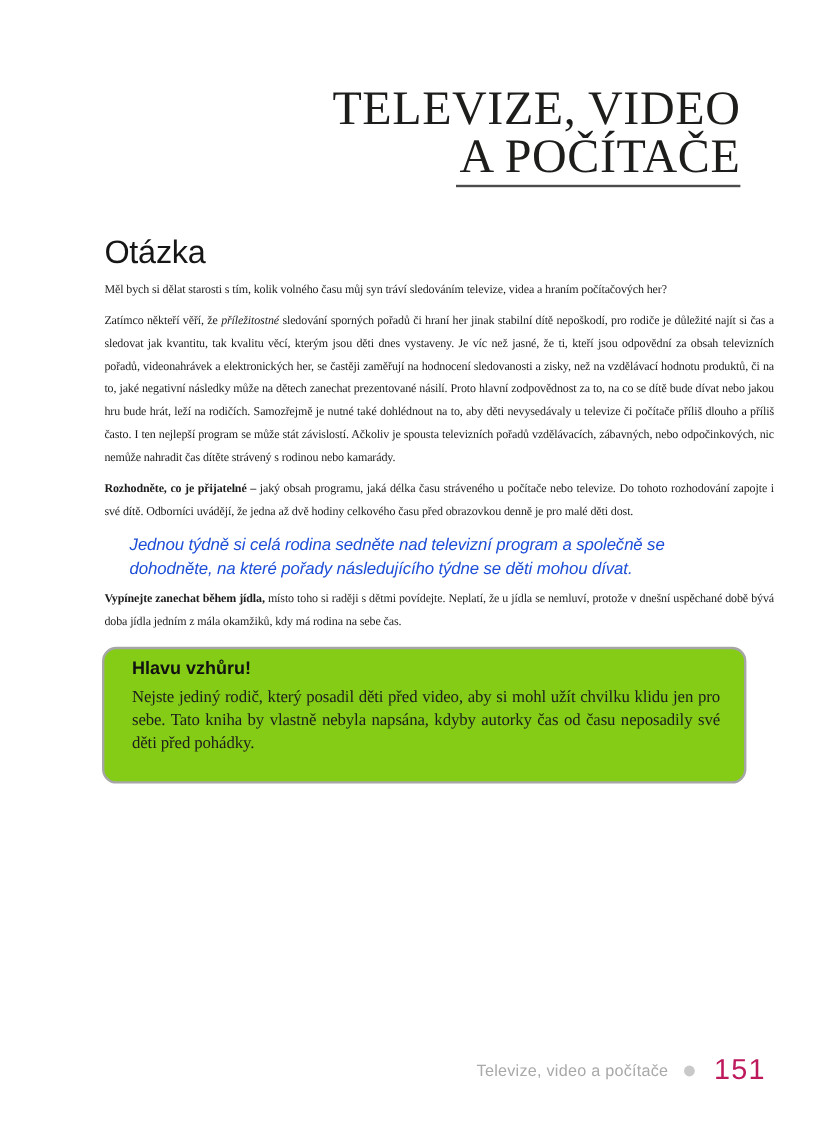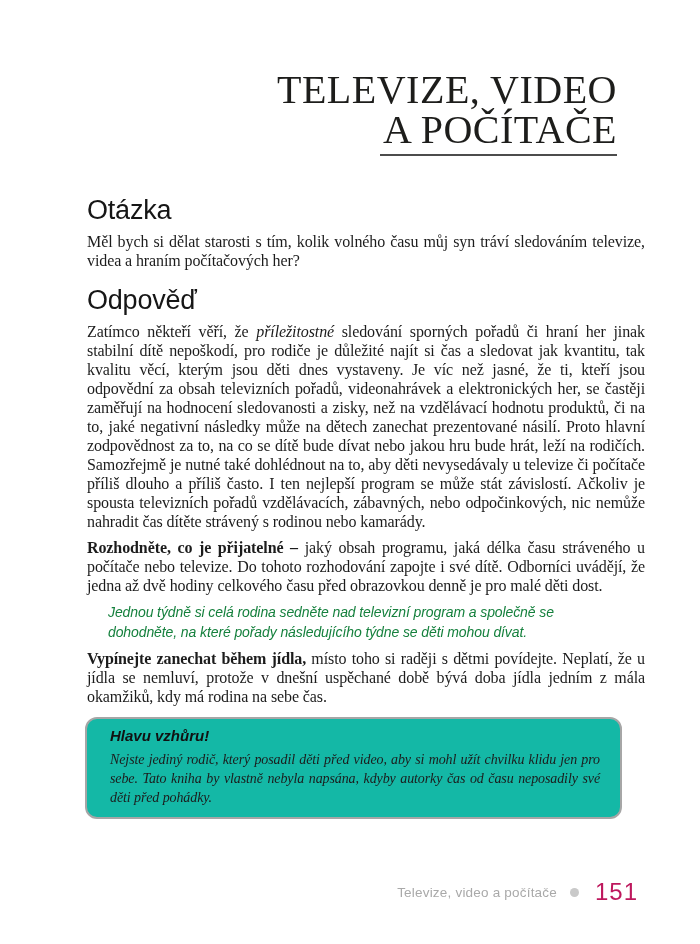--- a/index.html
+++ b/index.html
@@ -31,45 +31,44 @@
   .section-heading {
     font-family:"Liberation Sans", sans-serif;
     font-weight:400;
     font-size:27px; line-height:29px;
     letter-spacing:-0.2px;
     color:#161616;
     margin:16px 0 0;
   }
   .section-heading.first { margin-top:40px; }
   .body-par {
-    font-size:16px; line-height:19px;
+    font-size:10px; line-height:19px;
     letter-spacing:-0.1px;
     text-align:justify;
     margin:7px 0 0;
     hyphens:manual;
   }
   .emph { font-style:italic; }
   .lead-bold { font-weight:700; }
   .inset-quote {
     font-family:"Liberation Sans", sans-serif;
     font-style:italic;
     font-size:14px; line-height:19.5px;
     letter-spacing:-0.1px;
     margin:8px 50px 0 21px;
-    color:#15803d;
+    color:#1d4ed8;
   }
   .tip-box {
     box-sizing:border-box;
     margin:11px 0 0 -2px;
     width:537px;
     border:2px solid #a6a6a6;
     border-radius:12px;
-    padding:8px 20px 10px 23px;
-    background:#14b8a6;
-    font-style:italic;
+    padding:8px 20px 22px 23px;
+    background:#84cc16;
   }
   .tip-heading {
     font-family:"Liberation Sans", sans-serif;
     font-weight:700;
     font-size:15px; line-height:18px;
     color:#111111;
     margin:0;
   }
   .tip-body {
     font-size:14px; line-height:19px;
@@ -104,21 +103,20 @@
 
   <div class="chapter-title-wrap">
     <span class="chapter-title-line">TELEVIZE, VIDEO</span>
     <span class="chapter-title-line">A POČÍTAČE</span>
     <span class="title-underline"></span>
   </div>
 
   <h2 class="section-heading first">Otázka</h2>
   <p class="body-par">Měl bych si dělat starosti s tím, kolik volného času můj syn tráví sledováním televize, videa a hraním počítačových her?</p>
 
-  <h2 class="section-heading">Odpověď</h2>
   <p class="body-par"><span>Zatímco někteří věří, že </span><span class="emph">příležitostné</span><span> sledování sporných pořadů či hraní her jinak stabilní dítě nepoškodí, pro rodiče je důležité najít si čas a sledovat jak kvantitu, tak kvalitu věcí, kterým jsou děti dnes vystaveny. Je víc než jasné, že ti, kteří jsou odpovědní za obsah tele­vizních pořadů, videonahrávek a elektronických her, se častěji zaměřují na hodnocení sle­dovanosti a zisky, než na vzdělávací hodnotu produktů, či na to, jaké negativní následky může na dětech zanechat prezentované násilí. Proto hlavní zodpovědnost za to, na co se dítě bude dívat nebo jakou hru bude hrát, leží na rodičích. Samozřejmě je nutné také dohlédnout na to, aby děti nevysedávaly u televize či počítače příliš dlouho a příliš často. I ten nejlepší program se může stát závislostí. Ačkoliv je spousta televizních pořadů vzdě­lávacích, zábavných, nebo odpočinkových, nic nemůže nahradit čas dítěte strávený s rodi­nou nebo kamarády.</span></p>
 
   <p class="body-par"><span class="lead-bold">Rozhodněte, co je přijatelné – </span><span>jaký obsah programu, jaká délka času stráveného u počí­tače nebo televize. Do tohoto rozhodování zapojte i své dítě. Odborníci uvádějí, že jedna až dvě hodiny celkového času před obrazovkou denně je pro malé děti dost.</span></p>
 
   <p class="inset-quote">Jednou týdně si celá rodina sedněte nad televizní program a společně se dohod­něte, na které pořady následujícího týdne se děti mohou dívat.</p>
 
   <p class="body-par"><span class="lead-bold">Vypínejte zanechat během jídla, </span><span>místo toho si raději s dětmi povídejte. Neplatí, že u jídla se nemluví, protože v dnešní uspěchané době bývá doba jídla jedním z mála okamžiků, kdy má rodina na sebe čas.</span></p>
 
   <div class="tip-box">
     <h3 class="tip-heading">Hlavu vzhůru!</h3>

